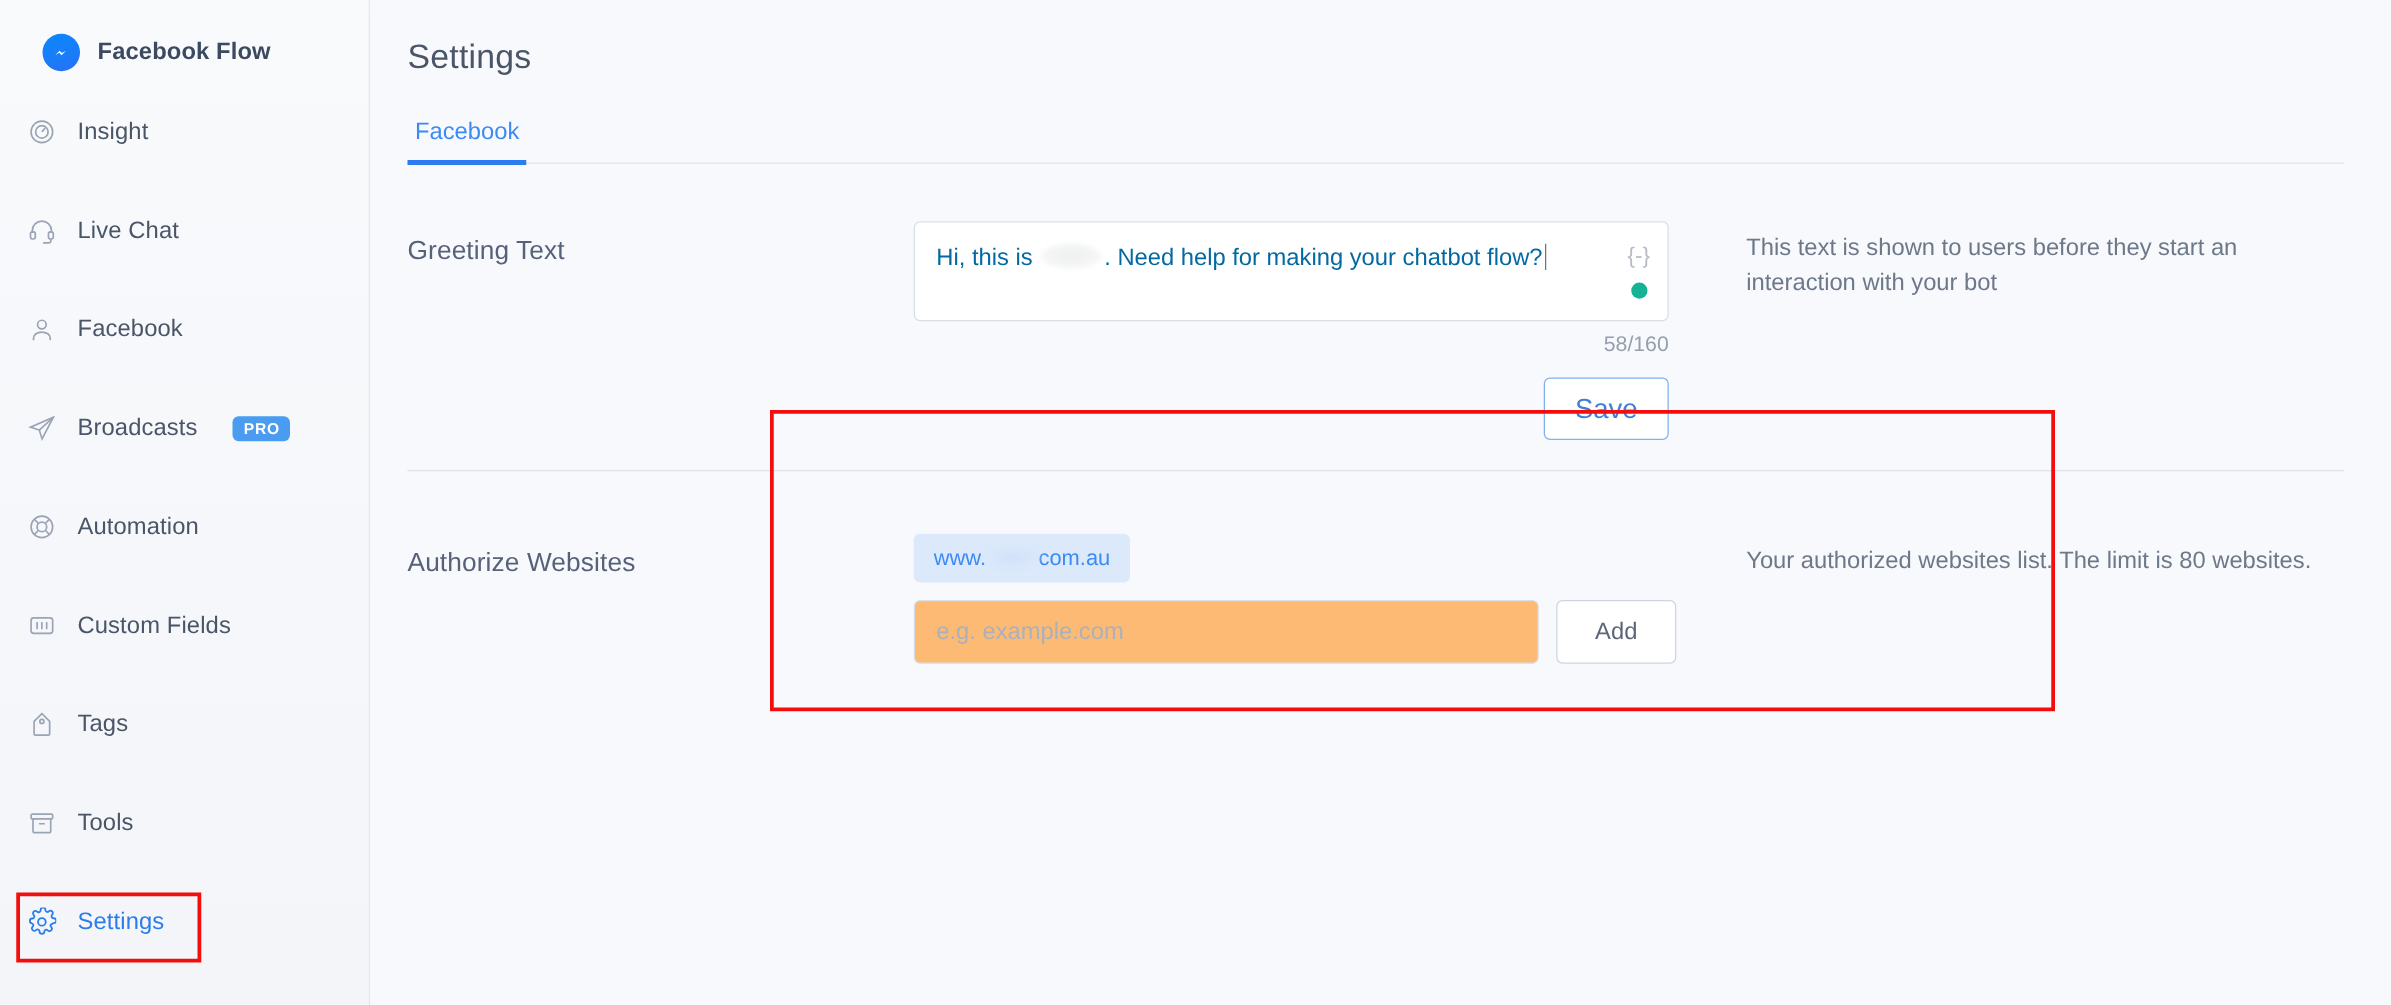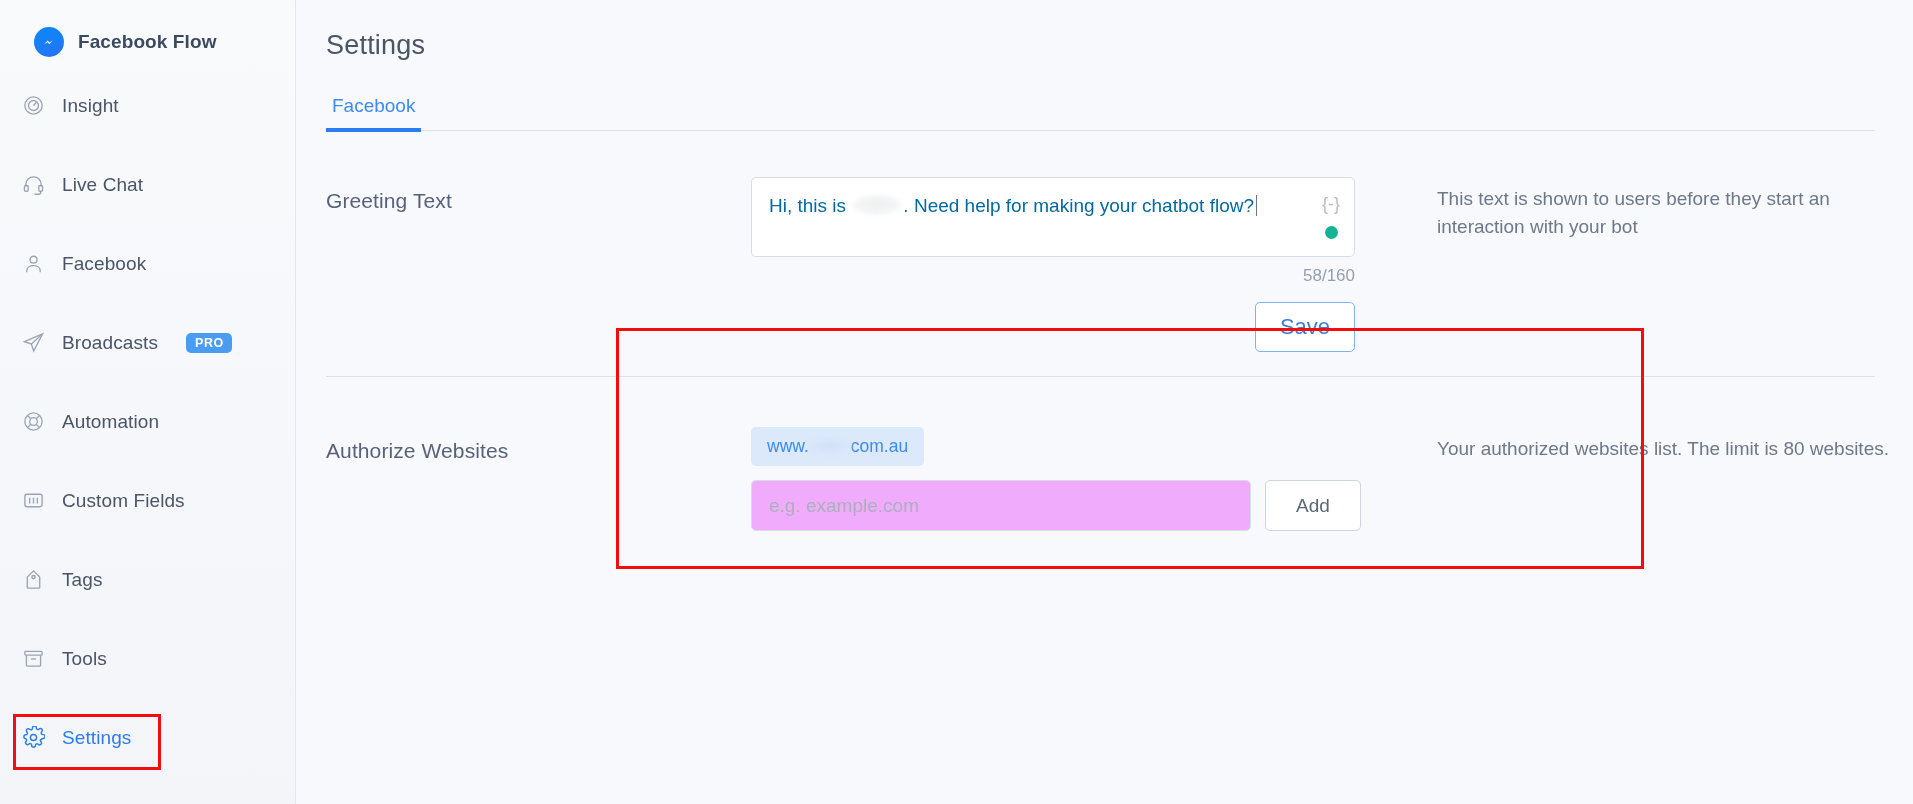--- a/index.html
+++ b/index.html
@@ -96,21 +96,20 @@
   .tab.active::after {
     content: ""; position: absolute; left: 0; right: 0; bottom: -2px;
     height: 4px; background: #2a7cf0;
   }
 
   
   .section {
     display: flex;
     padding: 0 0 0 30px;
     position: relative;
-    gap: 20px;
   }
   .section-label {
     width: 405px; flex: 0 0 405px;
     font-size: 21px; color: #57627a; font-weight: 400;
     padding-top: 24px; letter-spacing: .1px;
   }
   .section-body { width: 620px; flex: 0 0 620px; padding-top: 12px; }
   .section-note {
     flex: 1 1 auto;
     font-size: 19px; color: #6d7889; line-height: 1.46;
@@ -194,21 +193,21 @@
     width: 42px; height: 16px;
     background: radial-gradient(ellipse at 50% 50%, #cfe0f7 0%, #d8e6fa 60%, #dbe9fb 100%);
     border-radius: 50%;
     vertical-align: -2px;
     filter: blur(2.5px);
   }
   .add-row { display: flex; gap: 14px; align-items: center; }
   .site-input {
     width: 500px; height: 51px;
     border: 1px solid #d9dee6; border-radius: 5px;
-    background: #f0abfc; padding: 0 17px;
+    background: #fdba74; padding: 0 17px;
     font-size: 19px; color: #555f70;
     font-family: inherit;
     outline: none;
   }
   .site-input::placeholder { color: #a9b1bd; }
   .btn-add {
     width: 96px; height: 51px;
     background: #fff; border: 1px solid #cfd5de;
     border-radius: 5px; color: #5c6677;
     font-size: 19px; font-family: inherit; cursor: pointer;

